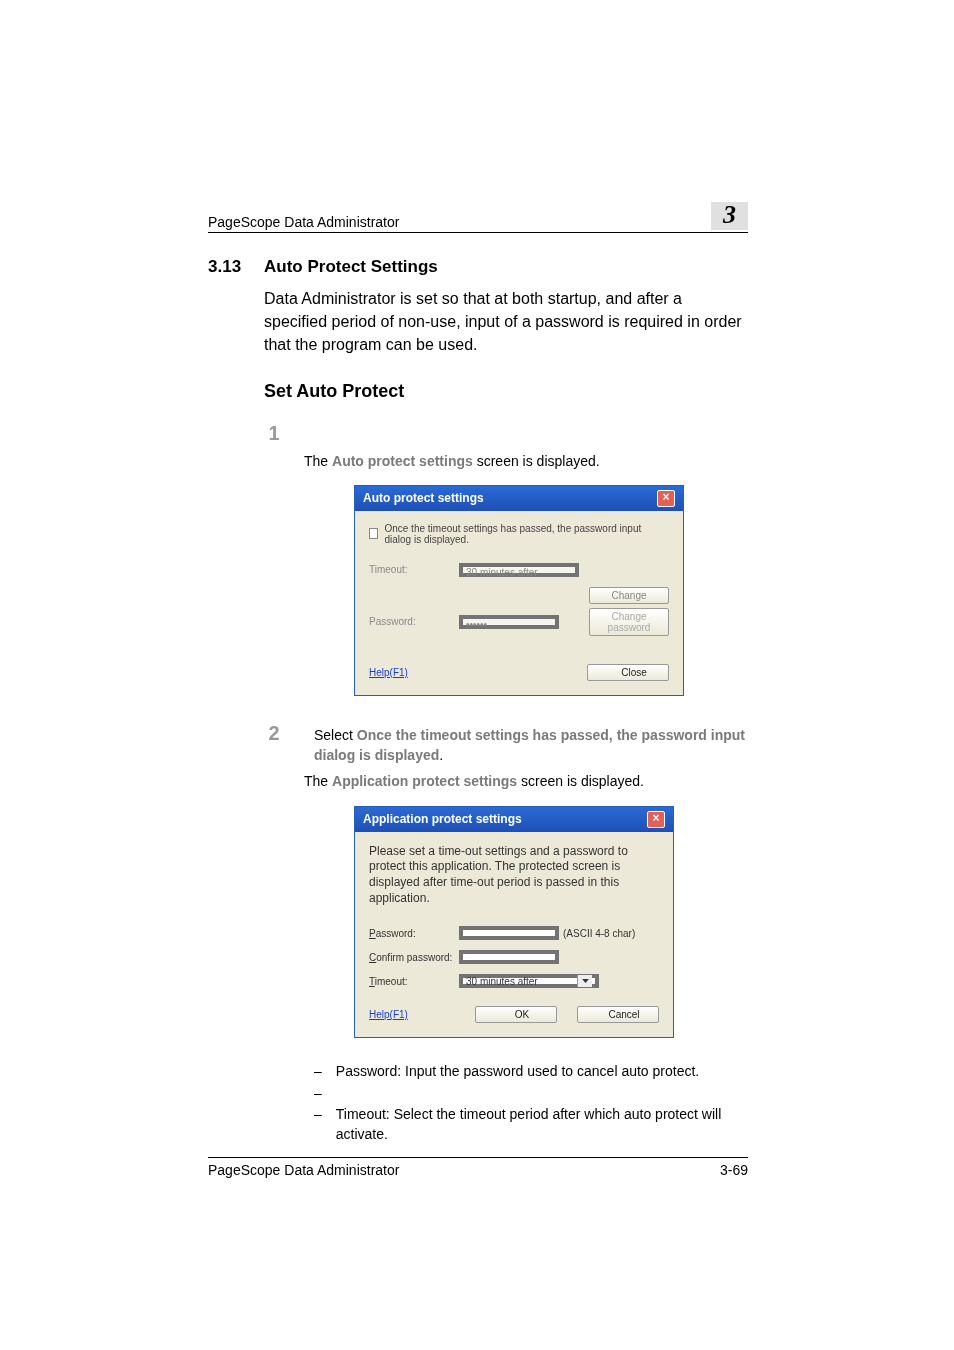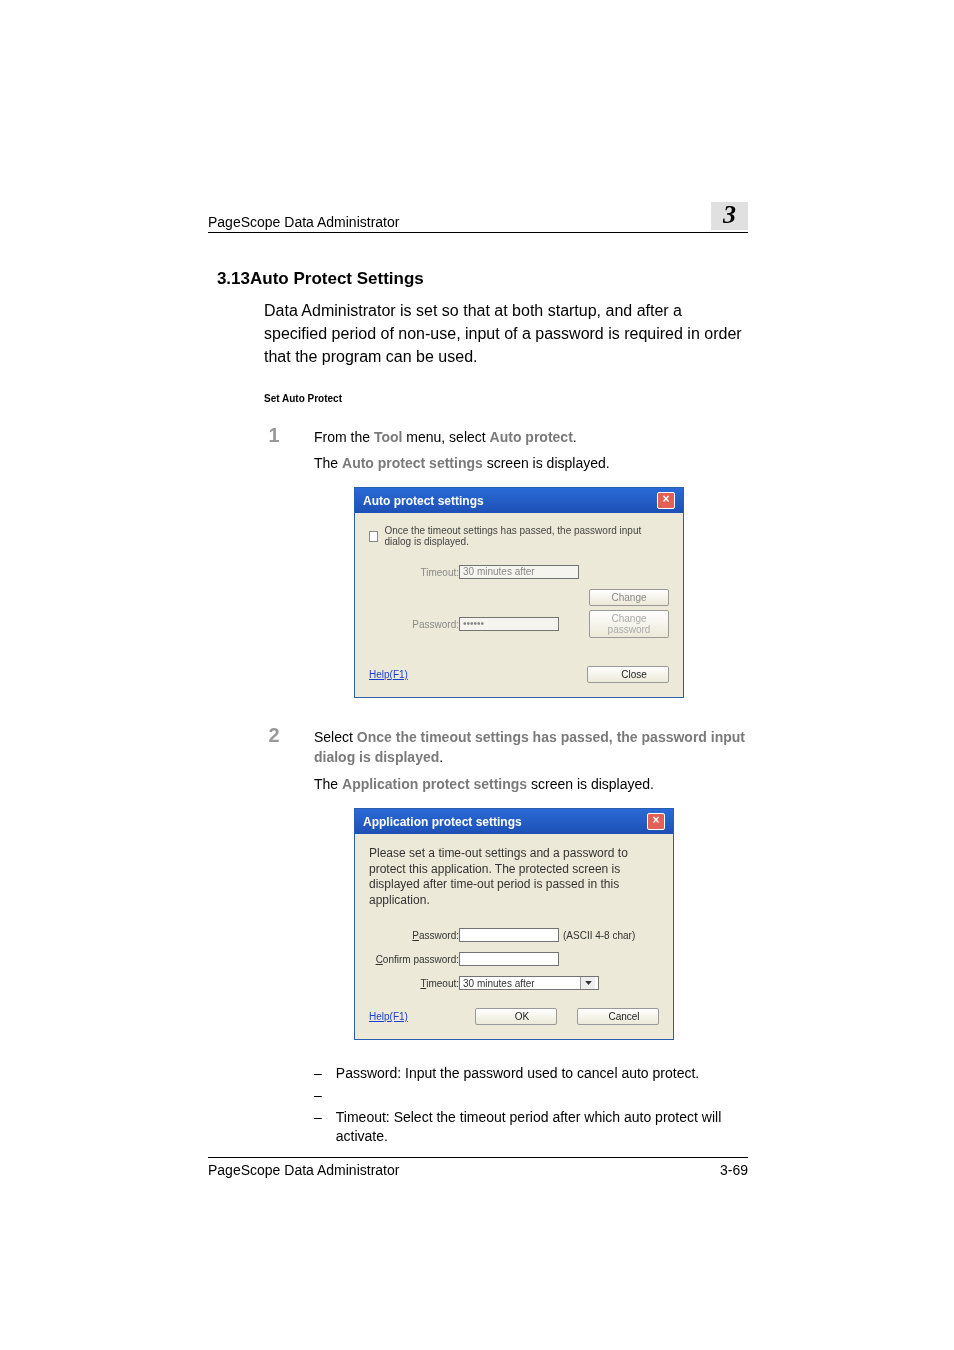--- a/index.html
+++ b/index.html
@@ -38,43 +38,43 @@
     font-weight: bold;
     font-style: italic;
     font-family: Georgia, 'Times New Roman', serif;
     background: #e0e0e0;
     padding: 0 12px 2px 12px;
     line-height: 1;
   }
   .section-row {
     display: flex;
     align-items: baseline;
-    margin-top: 36px;
-    text-align: right;
+    margin-top: 24px;
+    gap: 14px;
   }
   .secnum {
     font-size: 17px;
     font-weight: bold;
     width: 42px;
     flex-shrink: 0;
   }
   .sectitle {
     font-size: 17px;
     font-weight: bold;
   }
   .body-indent {
     margin-left: 56px;
   }
   .para {
     font-size: 16px;
     line-height: 1.45;
     margin: 10px 0 12px 0;
   }
   .subhead {
-    font-size: 10px;
+    font-size: 18px;
     font-weight: bold;
     margin-top: 24px;
   }
   .step-row {
     display: flex;
     align-items: baseline;
     gap: 30px;
     margin-top: 20px;
   }
   .step-num {
@@ -89,21 +89,21 @@
   .step-body {
     flex: 1;
     font-size: 14px;
     line-height: 1.45;
   }
   .greybold {
     color: #7a7a7a;
     font-weight: bold;
   }
   .step-sub {
-    margin-left: 50px;
+    margin-left: 40px;
     margin-top: 6px;
     font-size: 14px;
     line-height: 1.45;
   }
   .dialog {
     margin: 14px 0 0 90px;
     border: 1px solid #2a5fb0;
     font-family: Tahoma, Arial, sans-serif;
     font-size: 10px;
     background: #ece9d8;
@@ -157,26 +157,25 @@
   .formrow {
     display: flex;
     align-items: center;
     margin: 10px 0;
     font-size: 10px;
   }
   .flabel {
     width: 90px;
     color: #8a8a8a;
     flex-shrink: 0;
-    text-align: right;
   }
   .flabel.dark { color:#333; }
   .flabel .ul { text-decoration: underline; }
   .field {
-    border: 1px solid #737373;
+    border: 4px solid #737373;
     background: #f6f4ee;
     height: 14px;
     padding: 0 3px;
     font-size: 10px;
     color: #888;
     box-sizing: border-box;
   }
   .field.white { background:#fff; color:#333; }
   .w120 { width: 120px; }
   .w100 { width: 100px; }
@@ -243,23 +242,20 @@
       <span class="secnum">3.13</span>
       <span class="sectitle">Auto Protect Settings</span>
     </div>
 
     <div class="body-indent">
       <p class="para">Data Administrator is set so that at both startup, and after a specified period of non-use, input of a password is required in order that the program can be used.</p>
       <p class="subhead">Set Auto Protect</p>
 
       <div class="step-row">
         <span class="step-num">1</span>
-        <span class="step-body">
-          <span>From the </span><span class="greybold">Tool</span><span> menu, select </span><span class="greybold">Auto protect</span><span>.</span>
-        </span>
       </div>
       <div class="step-sub">
         <span>The </span><span class="greybold">Auto protect settings</span><span> screen is displayed.</span>
       </div>
 
       <div class="dialog dlg1">
         <div class="titlebar">
           <span>Auto protect settings</span>
           <span class="closebox">×</span>
         </div>

